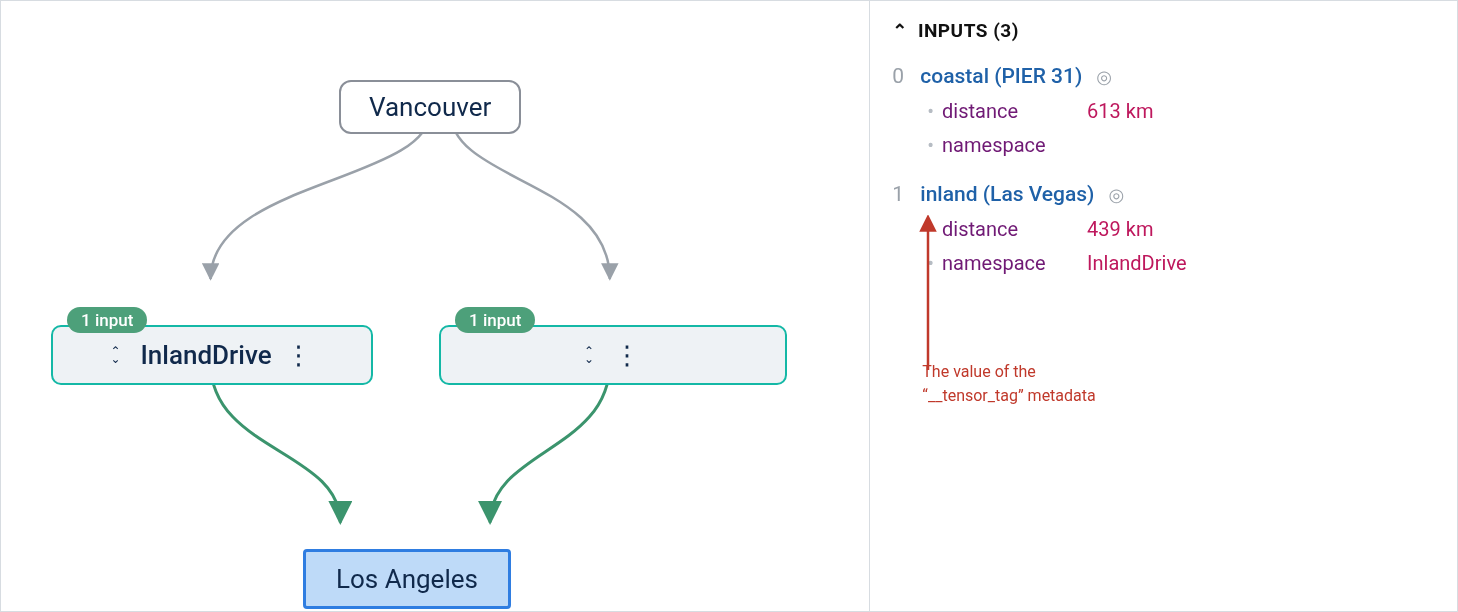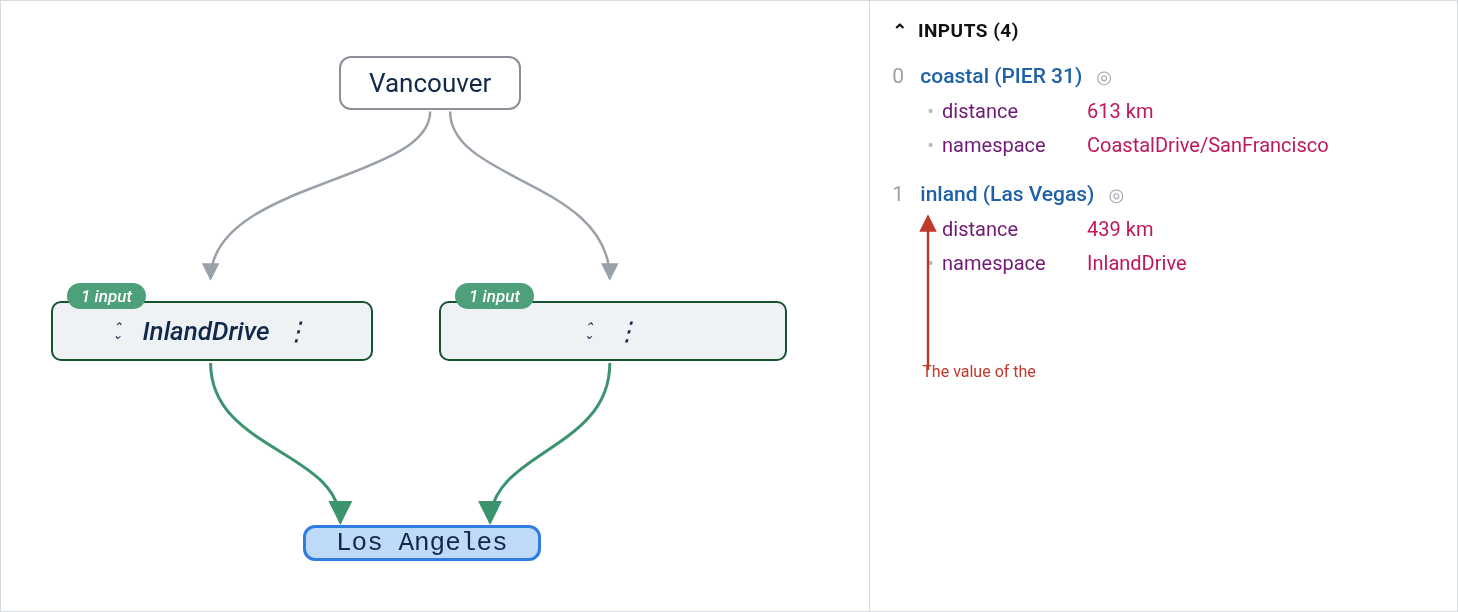--- a/index.html
+++ b/index.html
@@ -36,42 +36,41 @@
   }
 
   
   .node {
     position: absolute;
     display: flex;
     align-items: center;
     justify-content: center;
     font-size: 26px;
     color: #10294b;
+    margin-top: 24px;
   }
   .src-node {
     border: 2px solid #8a8f98;
     border-radius: 12px;
     background: #fff;
     padding: 10px 28px;
   }
   .sink-node {
     border: 3px solid #2f7de1;
-    border-radius: 12px;
+    border-radius: 4px;
     background: #bedaf8;
-    padding: 0 30px;
-    font-family: Liberation Mono, monospace;
+    padding: 12px 30px;
   }
   .op-node {
-    border: 2px solid #14532d;
+    border: 2px solid #14b8a6;
     border-radius: 10px;
     background: #eef2f5;
     padding: 0 16px 0 8px;
     height: 60px;
     gap: 14px;
-    font-style: italic;
   }
   .op-node .up-down {
     display: flex;
     flex-direction: column;
     line-height: 8px;
     color: #10294b;
     font-size: 12px;
     padding: 0 6px;
   }
   .op-node .title {
@@ -219,39 +218,38 @@
     <div class="node sink-node" style="left:302px; top:524px;">
       <span>Los Angeles</span>
     </div>
 
   </div>
 
   <div class="side-pane" style="position:relative;">
 
     <div class="section-header">
       <span class="chev">⌃</span>
-      <span>INPUTS (4)</span>
+      <span>INPUTS (3)</span>
     </div>
 
     <div class="input-row">
       <div class="input-head">
         <span class="idx">0</span>
         <span class="name">coastal (PIER 31)</span>
         <span class="target">◎</span>
       </div>
       <div class="kv-list">
         <div class="kv">
           <span class="bullet">•</span>
           <span class="k">distance</span>
           <span class="v">613 km</span>
         </div>
         <div class="kv">
           <span class="bullet">•</span>
           <span class="k">namespace</span>
-          <span class="v">CoastalDrive/SanFrancisco</span>
         </div>
       </div>
     </div>
 
     <div class="input-row">
       <div class="input-head">
         <span class="idx">1</span>
         <span class="name">inland (Las Vegas)</span>
         <span class="target">◎</span>
       </div>
@@ -273,16 +271,17 @@
       <defs>
         <marker id="arrow-red" viewBox="0 0 10 10" refX="5" refY="5" markerWidth="7" markerHeight="7" orient="auto-start-reverse">
           <path d="M 0 0 L 10 5 L 0 10 z" fill="#c0392b"></path>
         </marker>
       </defs>
       <line x1="10" y1="155" x2="10" y2="8" stroke="#c0392b" stroke-width="2.5" marker-end="url(#arrow-red)"></line>
     </svg>
 
     <div class="anno-text">
       <span>The value of the</span><br>
+      <span>“__tensor_tag” metadata</span>
     </div>
 
   </div>
 </div>
 
 </body></html>

